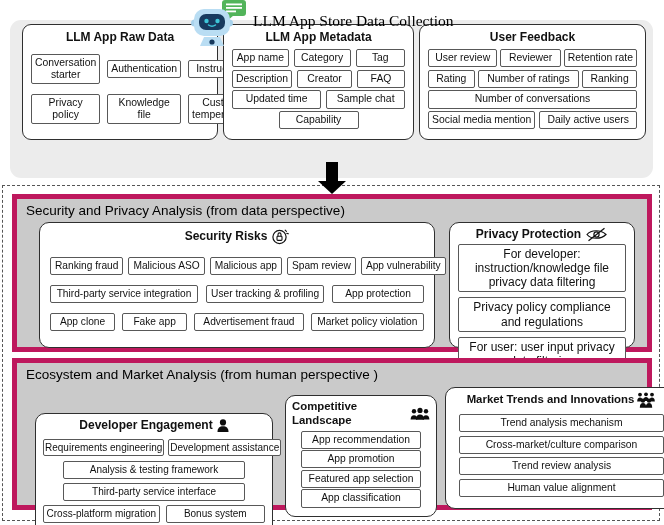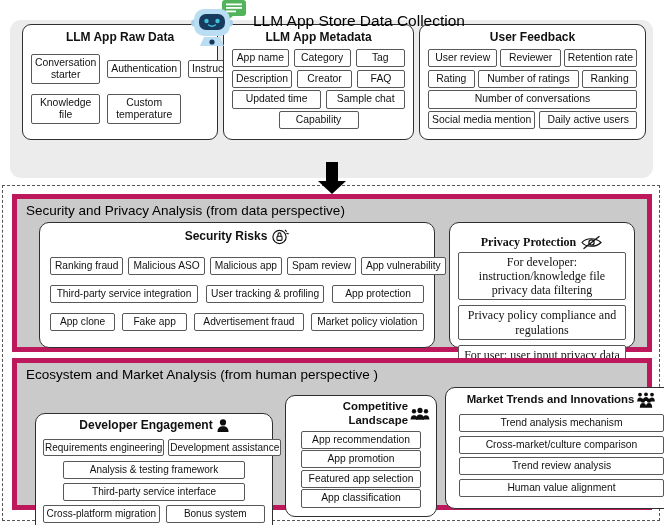--- a/index.html
+++ b/index.html
@@ -5,49 +5,49 @@
   html,body{margin:0;padding:0;background:#fff;}
   *{box-sizing:border-box;}
   .canvas{
     position:relative;width:664px;height:525px;background:#fff;overflow:hidden;
     font-family:"Liberation Sans","DejaVu Sans",sans-serif;color:#111;
   }
   
   .top-gray{position:absolute;left:10px;top:20px;width:643px;height:158px;
     background:#ececec;border-radius:11px;}
   .robot{position:absolute;left:191px;top:0px;z-index:4;}
-  .main-title{position:absolute;left:253px;top:12px;font-size:15.5px;color:#000;z-index:4;}
+  .main-title{position:absolute;left:253px;top:12px;font-size:15.5px;color:#000;z-index:4;font-family:Liberation Serif, serif;}
   .top-panels{position:absolute;left:22px;top:24px;right:18px;height:116px;display:flex;gap:5px;}
   .panel{background:#fff;border:1px solid #2f2f2f;border-radius:9px;
     padding:5px 8px 7px;display:flex;flex-direction:column;}
   .p-raw{width:196px;} .p-meta{width:191px;} .p-feedback{flex:1;}
-  .ptitle{font-weight:bold;font-size:12px;text-align:right;display:flex;
+  .ptitle{font-weight:bold;font-size:12px;text-align:left;display:flex;
     align-items:center;justify-content:center;gap:4px;margin-bottom:2px;line-height:1.2;}
   .pbody{flex:1;display:flex;flex-direction:column;justify-content:space-evenly;}
-  .pbody-grid{flex:1;display:grid;grid-template-columns:1fr 1fr 1fr 1fr;column-gap:7px;
+  .pbody-grid{flex:1;display:grid;grid-template-columns:1fr 1fr 1fr;column-gap:7px;
     align-content:space-evenly;align-items:center;row-gap:2px;}
   .crow{display:flex;gap:5px;align-items:stretch;}
   .chip{background:#fff;border:1px solid #585858;border-radius:2px;font-size:10.4px;
     line-height:1.18;text-align:center;padding:2px 3px;display:flex;
     align-items:center;justify-content:center;flex:1;}
   .nw{white-space:nowrap;}
   
   .dashed-wrap{position:absolute;left:2px;top:185px;width:658px;height:336px;
     border:1px dashed #555;z-index:1;}
   .arrow-shaft{position:absolute;left:326px;top:162px;width:12px;height:20px;background:#000;z-index:5;}
   .arrow-head{position:absolute;left:318px;top:181px;width:0;height:0;z-index:5;
     border-left:14px solid transparent;border-right:14px solid transparent;border-top:13px solid #000;}
   
   .section{position:absolute;background:#cacaca;border:5px solid #be185d;z-index:2;}
   .sec-security{left:12px;top:194px;width:640px;height:158px;}
   .sec-eco{left:12px;top:358px;width:640px;height:152px;}
   .section-title{position:absolute;left:9px;top:4px;font-size:13.5px;color:#000;}
   .inner-panel{position:absolute;border-radius:10px;}
   .sr-panel{left:22px;top:23px;width:396px;height:126px;padding:4px 10px 6px;}
-  .pp-panel{left:432px;top:23px;width:186px;height:126px;padding:12px 8px 7px;font-family:Liberation Serif, serif;}
+  .pp-panel{left:432px;top:23px;width:186px;height:126px;padding:4px 8px 7px;}
   .sr-panel .chip{font-size:10.2px;padding:2px 4px;}
   .pp-chip{font-size:12px;line-height:1.18;padding:2px 4px;flex:1;}
   .de-panel{left:18px;top:24px;width:238px;height:122px;padding:4px 7px 7px;margin-top:26px;}
   .cl-panel{left:268px;top:32px;width:152px;height:122px;padding:4px 6px 7px;}
   .mt-panel{left:428px;top:24px;width:233px;height:122px;padding:4px 8px 7px;}
   .de-panel .chip{font-size:10px;padding:2px 1px;}
   .cl-panel .chip,.mt-panel .chip{font-size:10.3px;}
   .cl-panel .ptitle,.mt-panel .ptitle{font-size:11.4px;gap:2px;}
   .wide-center{flex:none;width:182px;margin:0 auto;}
   .cl-chip{flex:none;margin:0 9px;}

